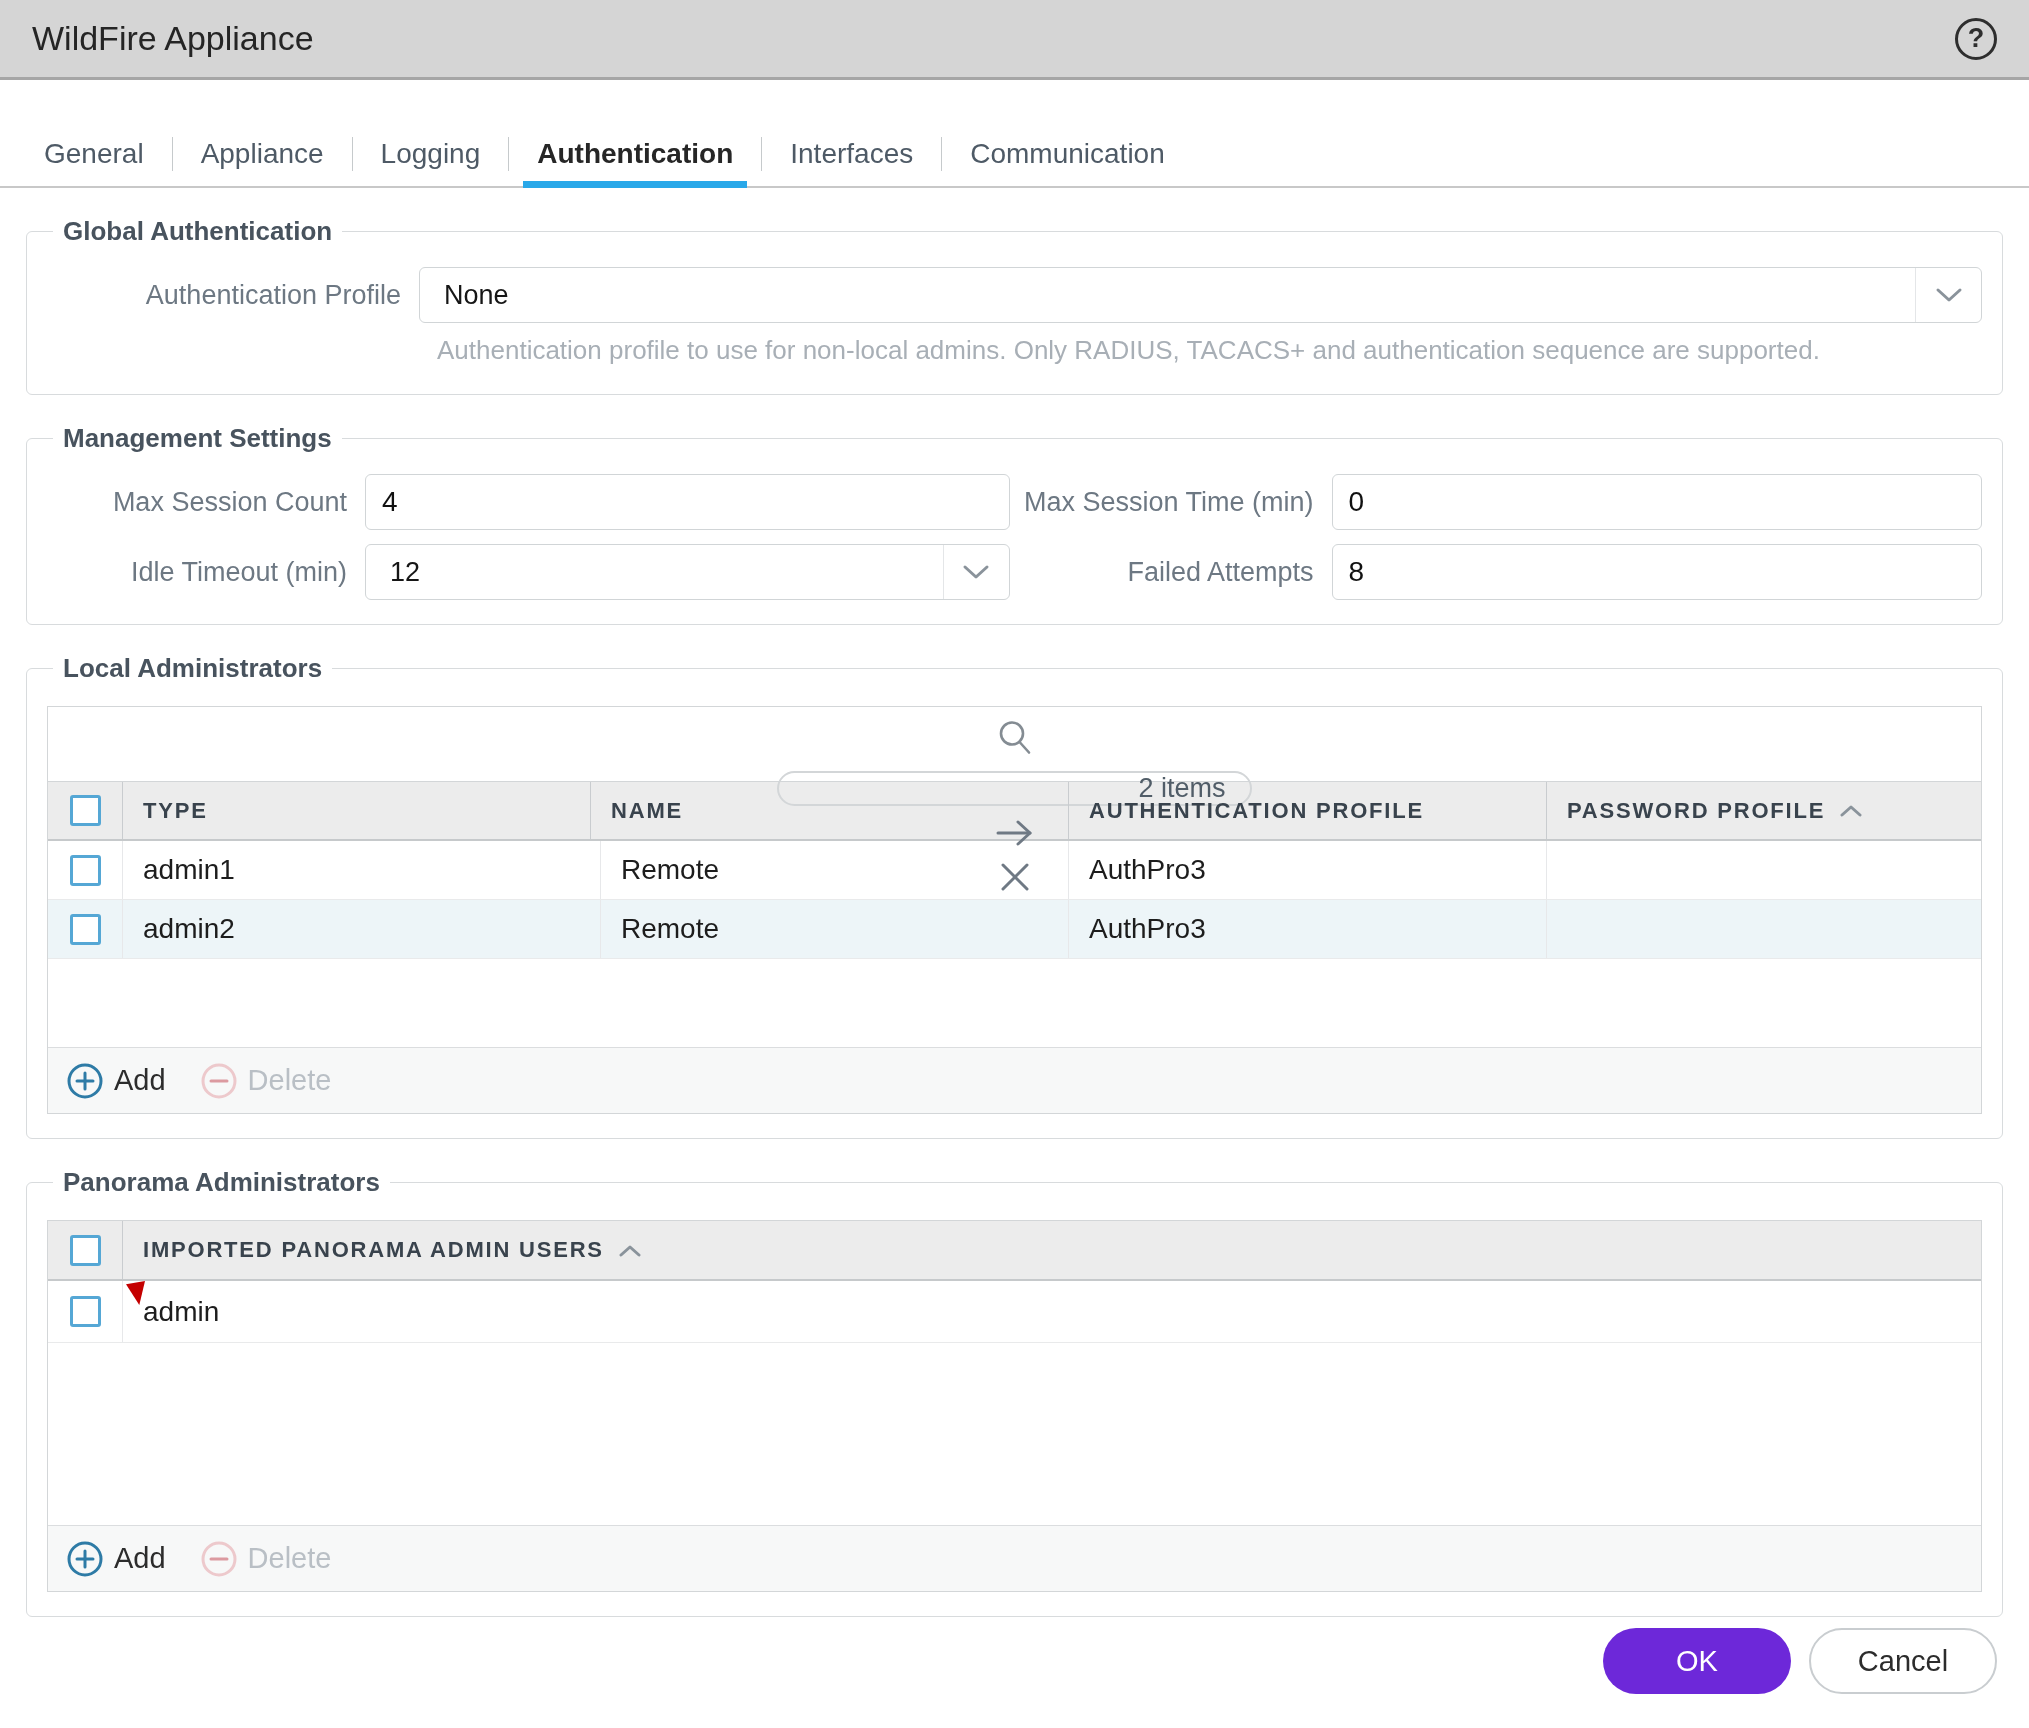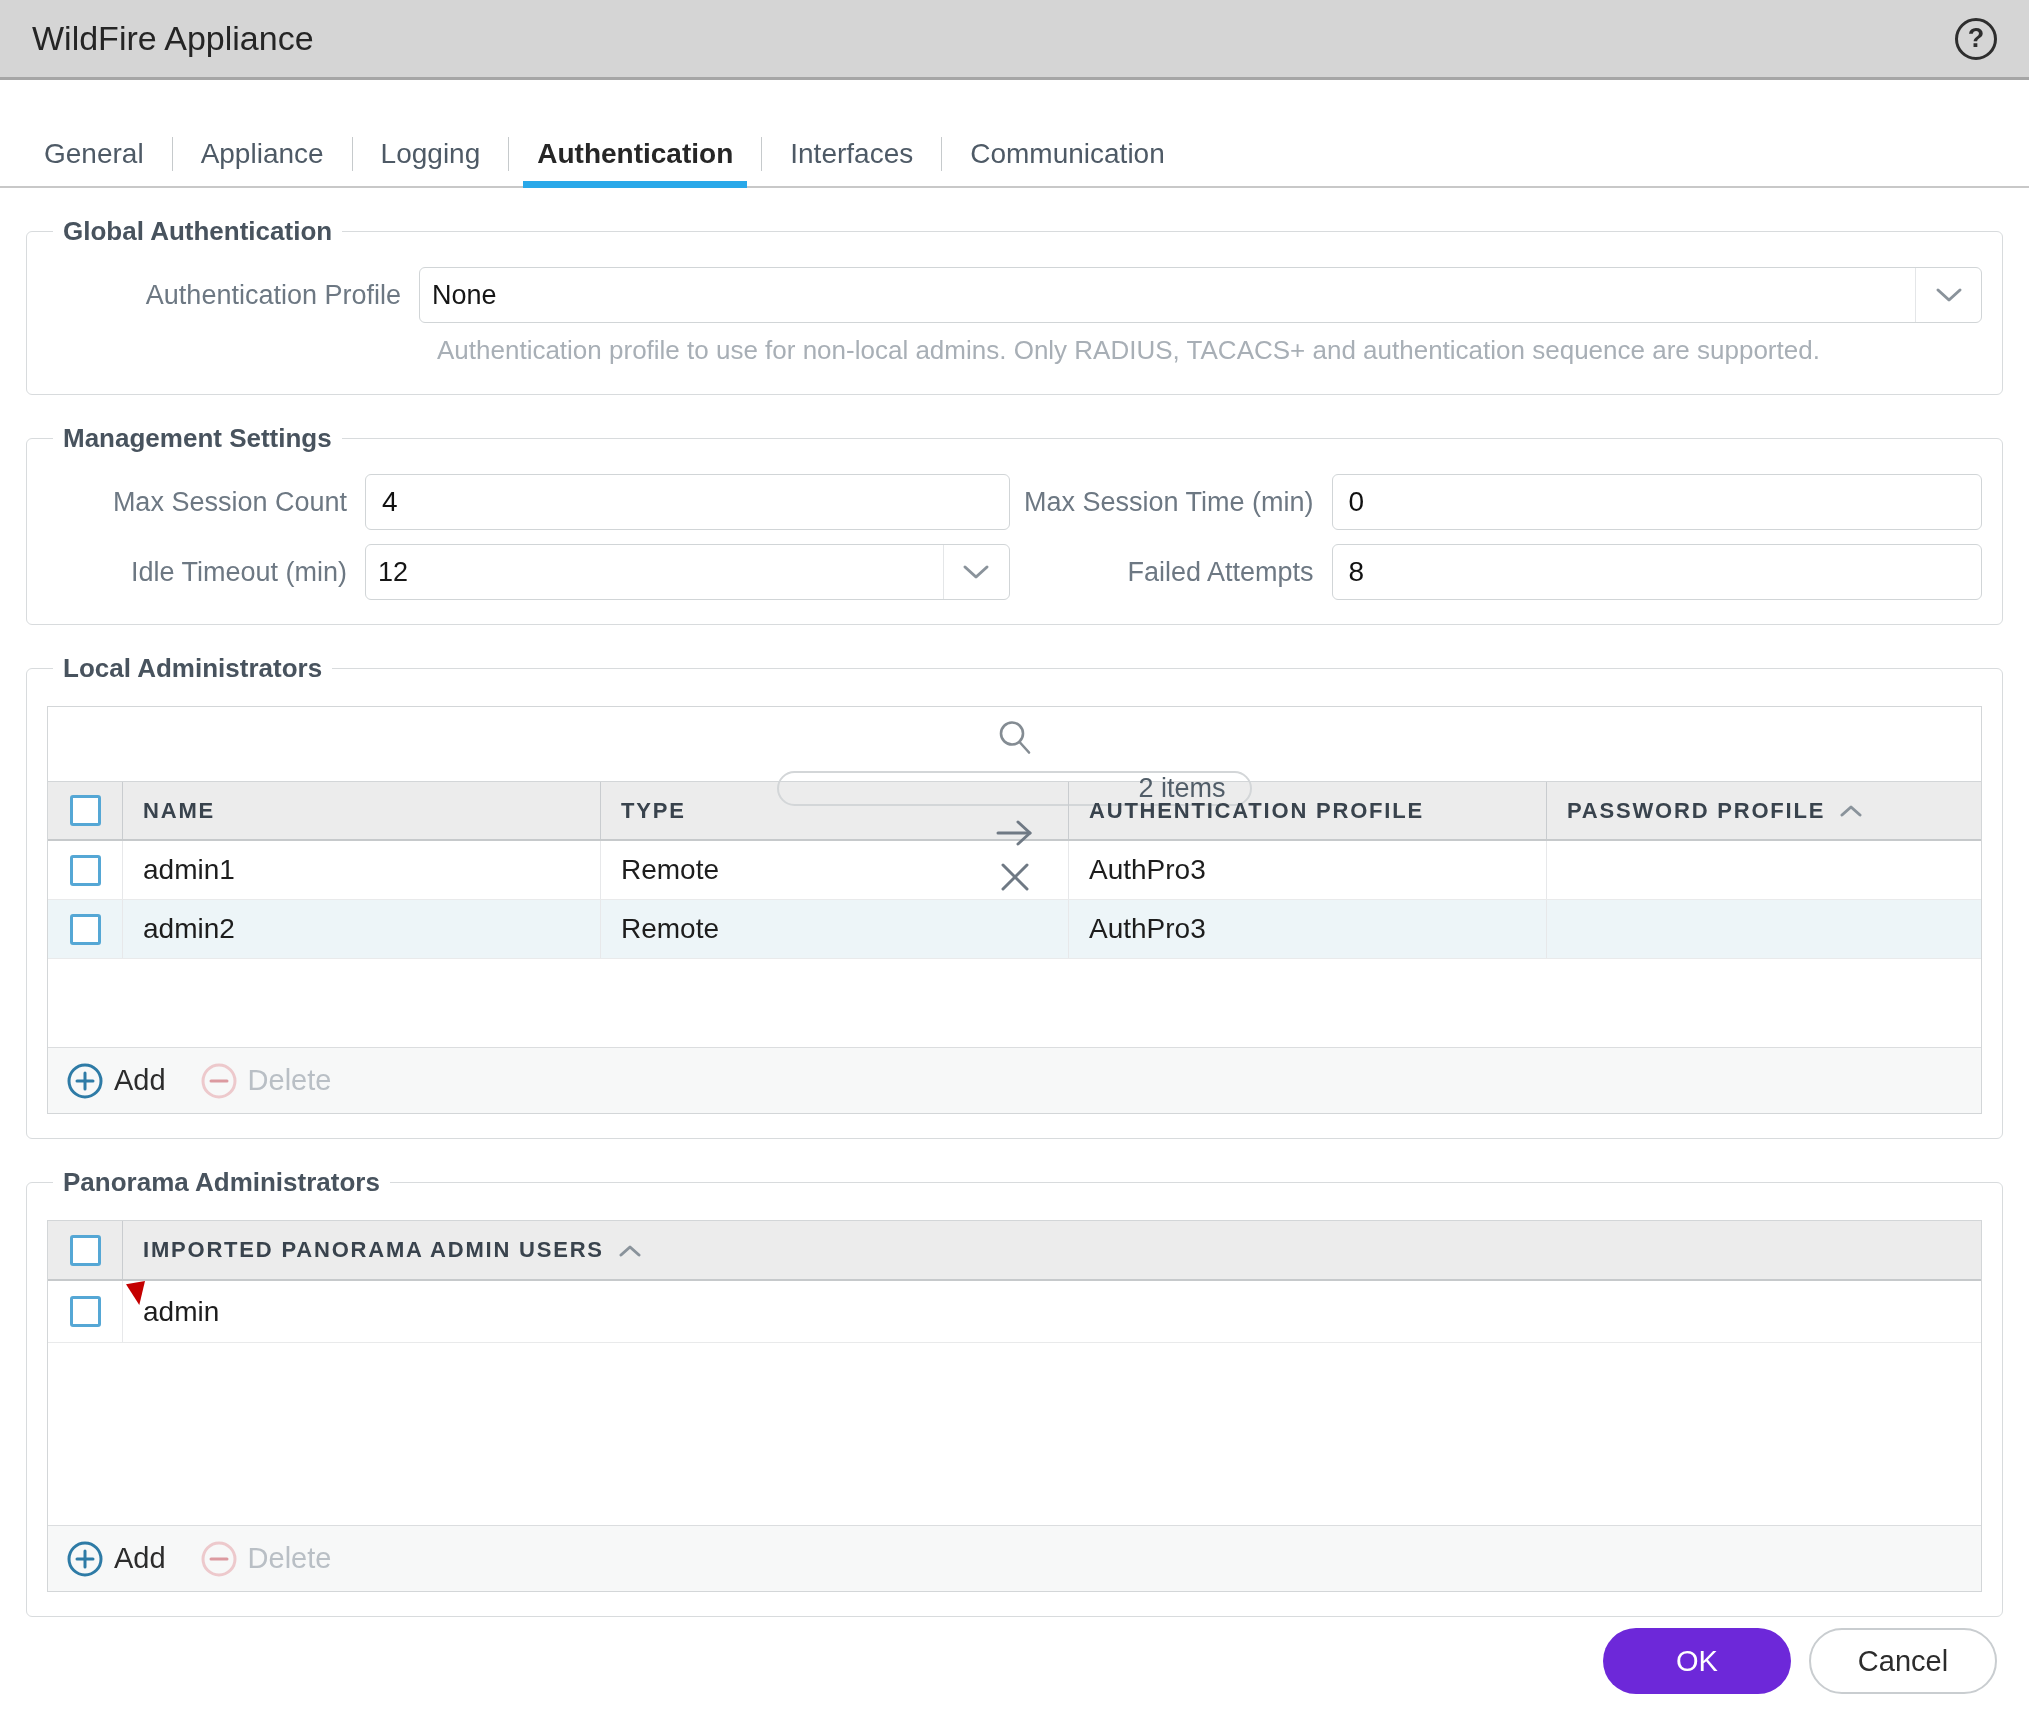--- a/index.html
+++ b/index.html
@@ -87,21 +87,21 @@
   .ga-label { width: 372px; }
 
   .selectbox {
     flex: 1;
     height: 56px;
     border: 1px solid #d1d5d7;
     border-radius: 6px;
     background: #fff;
     display: flex;
     align-items: center;
-    padding-left: 12px;
+    padding-left: 24px;
     font-size: 27px;
     color: #161616;
     cursor: pointer;
     gap: 41px;
   }
   .selectbox .chev-cell {
     margin-left: auto;
     width: 66px;
     height: 100%;
     display: flex; align-items: center; justify-content: center;
@@ -360,22 +360,22 @@
             <line x1="5" y1="5" x2="29" y2="29" stroke="#6f7984" stroke-width="3" stroke-linecap="round"></line>
             <line x1="29" y1="5" x2="5" y2="29" stroke="#6f7984" stroke-width="3" stroke-linecap="round"></line>
           </svg>
       </span>
     </div>
 
     <div class="thead">
       <div class="th col-check">
         <div class="checkbox"></div>
       </div>
+      <div class="th col-type">TYPE</div>
       <div class="th col-name">NAME</div>
-      <div class="th col-type">TYPE</div>
       <div class="th col-auth">AUTHENTICATION PROFILE</div>
       <div class="th col-pass">
         <span>PASSWORD PROFILE</span>
         <svg width="24" height="13" viewBox="0 0 24 13">
             <polyline points="3,11 12,3 21,11" fill="none" stroke="#8a939b" stroke-width="3" stroke-linecap="round" stroke-linejoin="round"></polyline>
           </svg>
       </div>
     </div>
 
     <div class="tr">

